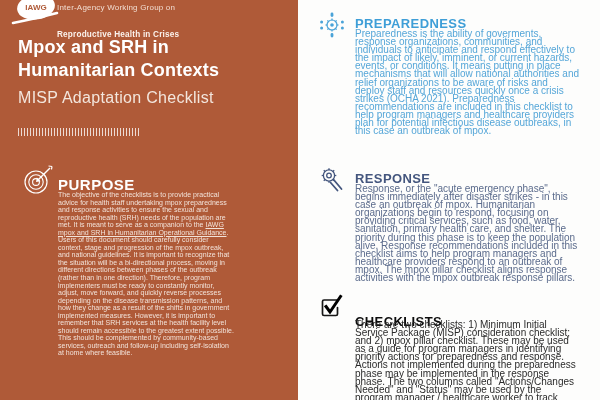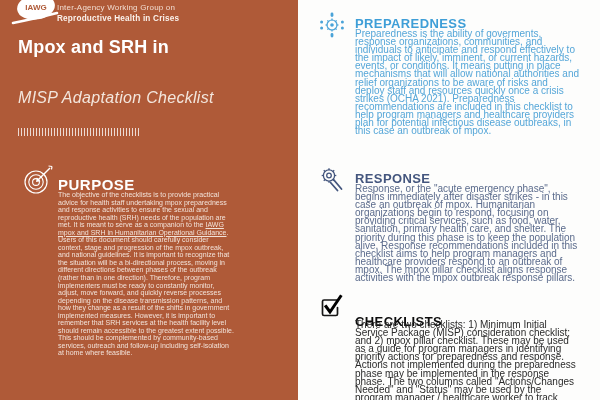--- a/index.html
+++ b/index.html
@@ -6,24 +6,24 @@
   html,body { width:600px; height:400px; overflow:hidden; }
   body { font-family:"Liberation Sans", sans-serif; background:#ffffff; }
   .page { position:relative; width:600px; height:284px; background:#fdba74; }
 
   
   .left-panel { position:absolute; left:0; top:0; width:298px; height:400px; background:#af5a38; }
 
   .logo { position:absolute; left:11px; top:-4px; width:50px; height:36px; }
   .org-name { position:absolute; left:57px; top:3px; line-height:10.5px; }
   .org-line1 { font-size:8px; color:#f2ddd1; letter-spacing:.2px; }
-  .org-line2 { font-size:8.2px; font-weight:bold; color:#fbf2ec; letter-spacing:.2px; }
+  .org-line2 { font-size:8.2px; font-weight:bold; color:#fbf2ec; letter-spacing:.2px;margin-top:16px; }
 
   .doc-title { position:absolute; left:18px; top:36px; font-size:18px; font-weight:bold; color:#ffffff; line-height:22.5px; letter-spacing:.2px; }
-  .doc-subtitle { position:absolute; left:18px; top:89px; font-size:16px; font-style:italic; color:#f3e6dd; letter-spacing:.3px; }
+  .doc-subtitle { position:absolute; left:18px; top:89px; font-size:16px; color:#f3e6dd; letter-spacing:.3px; }
 
   .barcode { position:absolute; left:18px; top:128px; width:122px; height:8px;
     background:repeating-linear-gradient(90deg, rgba(255,255,255,.78) 0 1px, rgba(255,255,255,0) 1px 3px); }
 
   .purpose-icon { position:absolute; left:23px; top:165px; width:30px; height:30px; }
   .purpose-heading { position:absolute; left:58px; top:176px; font-size:15px; font-weight:bold; color:#ffffff; letter-spacing:.5px; }
   .purpose-body { position:absolute; left:58px; top:191px; width:177px; font-size:7px; line-height:7.55px; color:#f2e2d9; text-align:left; }
   .purpose-body a { color:#f2e2d9; text-decoration:underline; }
 
   
@@ -60,20 +60,21 @@
       </svg>
     </div>
 
     <div class="org-name">
       <div class="org-line1">Inter-Agency Working Group on</div>
       <div class="org-line2">Reproductive Health in Crises</div>
     </div>
 
     <div class="doc-title">
       <div>Mpox and SRH in</div>
+      <div>Humanitarian Contexts</div>
     </div>
 
     <div class="doc-subtitle">MISP Adaptation Checklist</div>
 
     <div class="barcode"></div>
 
     <div class="purpose-icon">
       <svg width="30" height="30" viewBox="0 0 30 30">
         <circle cx="13" cy="17" r="11" stroke="#ffffff" stroke-width="1.2" fill="none"></circle>
         <circle cx="13" cy="17" r="7.2" stroke="#ffffff" stroke-width="1.1" fill="none"></circle>

